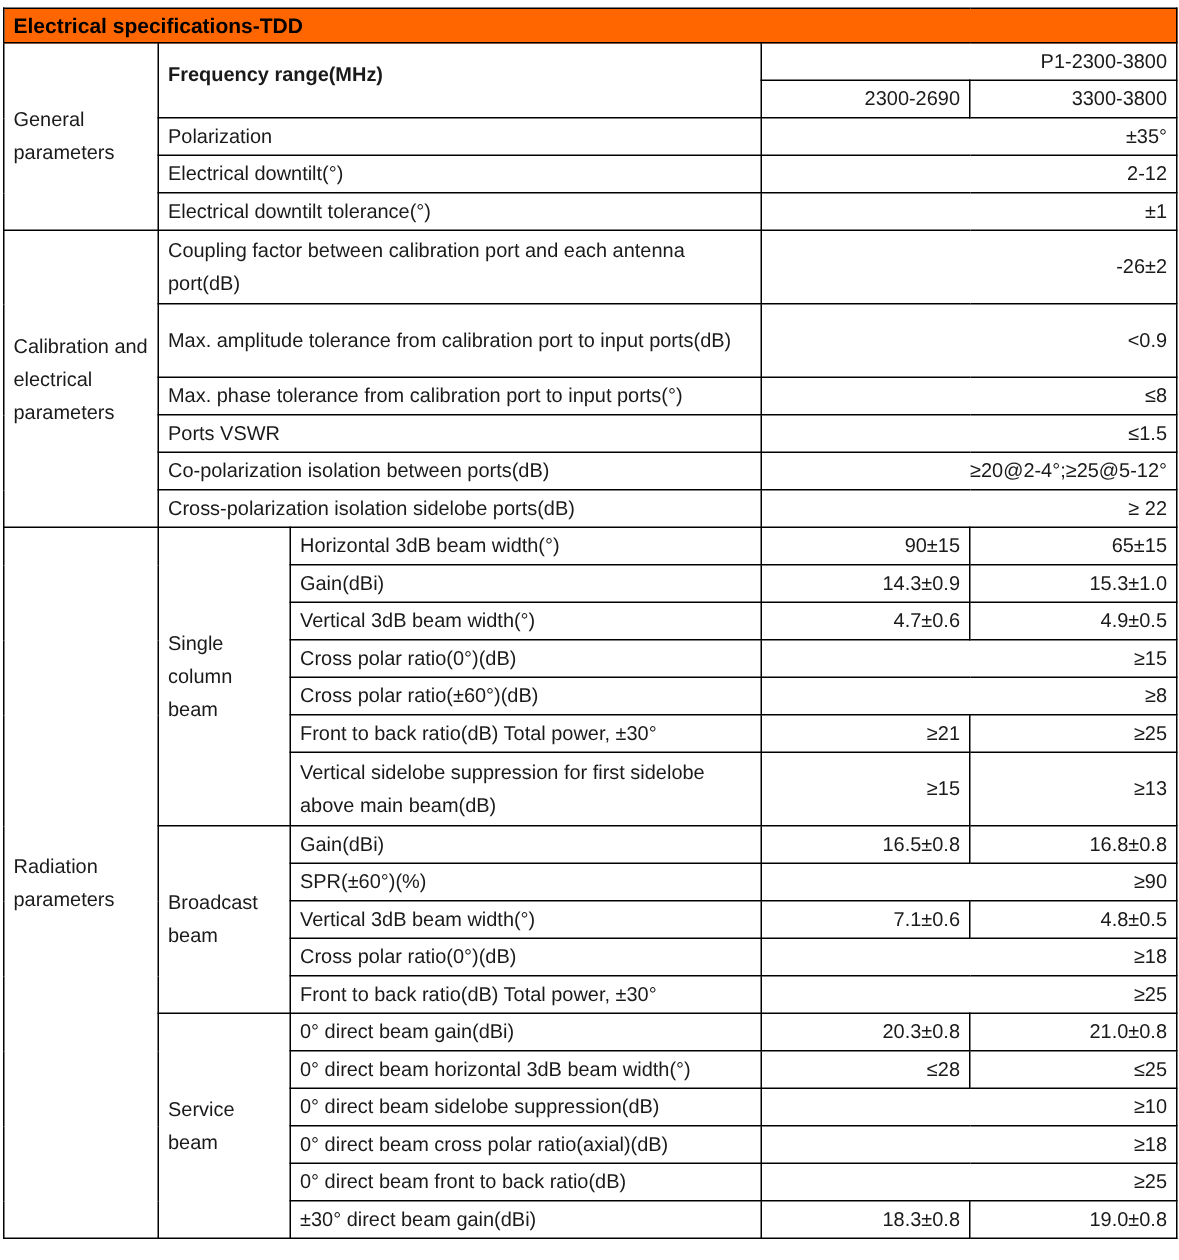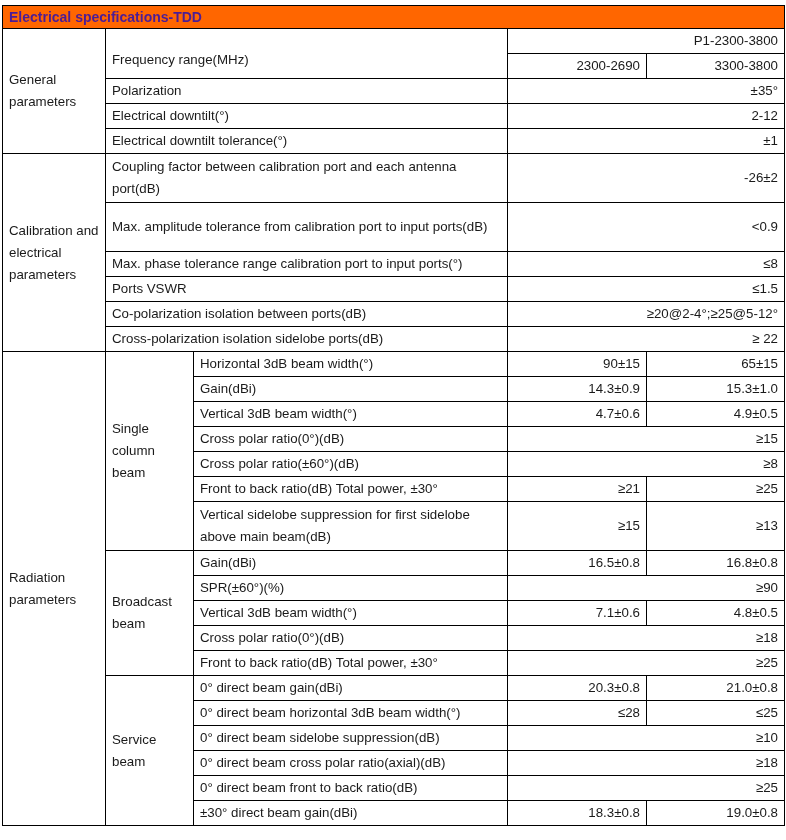--- a/index.html
+++ b/index.html
@@ -17,21 +17,21 @@
     vertical-align: middle;
     line-height: 22px;
   }
   td.title {
     background: #ff6600;
     font-weight: bold;
     font-size: 14px;
     padding: 0 2px;
     height: 21px;
     line-height: 21px;
-    color: #4c1d95;
+    color: #000000;
   }
   td.group, td.subgroup { line-height: 22px; padding: 0 4px; }
   td.val { text-align: right; }
   td.param { text-align: left; }
   tr.r { height: 25px; }
   tr.tall { height: 49px; }
 </style>
 </head>
 <body>
 
@@ -43,21 +43,21 @@
     <col style="width:139px">
     <col style="width:138px">
   </colgroup>
   <tbody>
     <tr>
       <td class="title" colspan="5">Electrical specifications-TDD</td>
     </tr>
 
     <tr class="r">
       <td class="group" rowspan="5">General parameters</td>
-      <td class="param" colspan="2" rowspan="2" style="vertical-align:top;padding-top:20px;">Frequency range(MHz)</td>
+      <td class="param" colspan="2" rowspan="2" style="vertical-align:top;padding-top:10px;font-weight:bold;">Frequency range(MHz)</td>
       <td class="val" colspan="2">P1-2300-3800</td>
     </tr>
     <tr class="r">
       <td class="val">2300-2690</td>
       <td class="val">3300-3800</td>
     </tr>
     <tr class="r">
       <td class="param" colspan="2">Polarization</td>
       <td class="val" colspan="2">±35°</td>
     </tr>
@@ -73,21 +73,21 @@
     <tr class="tall">
       <td class="group" rowspan="6">Calibration and electrical parameters</td>
       <td class="param" colspan="2">Coupling factor between calibration port and each antenna port(dB)</td>
       <td class="val" colspan="2">-26±2</td>
     </tr>
     <tr class="tall">
       <td class="param" colspan="2">Max. amplitude tolerance from calibration port to input ports(dB)</td>
       <td class="val" colspan="2">&lt;0.9</td>
     </tr>
     <tr class="r">
-      <td class="param" colspan="2">Max. phase tolerance range calibration port to input ports(°)</td>
+      <td class="param" colspan="2">Max. phase tolerance from calibration port to input ports(°)</td>
       <td class="val" colspan="2">≤8</td>
     </tr>
     <tr class="r">
       <td class="param" colspan="2">Ports VSWR</td>
       <td class="val" colspan="2">≤1.5</td>
     </tr>
     <tr class="r">
       <td class="param" colspan="2">Co-polarization isolation between ports(dB)</td>
       <td class="val" colspan="2">≥20@2-4°;≥25@5-12°</td>
     </tr>

